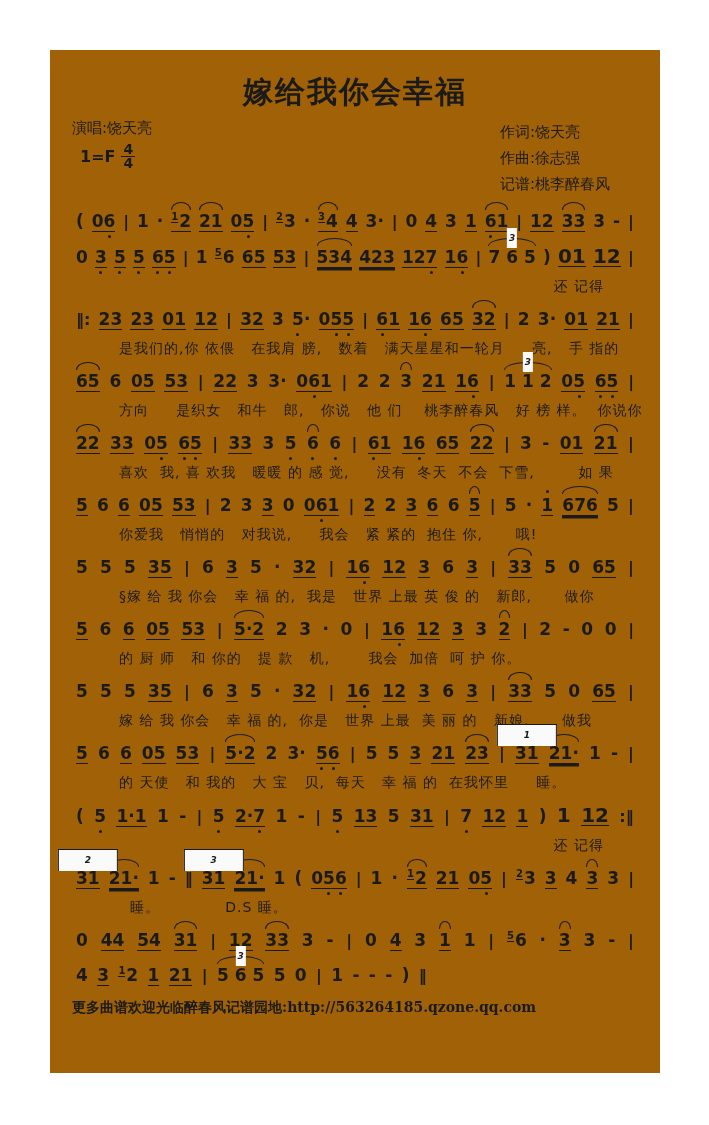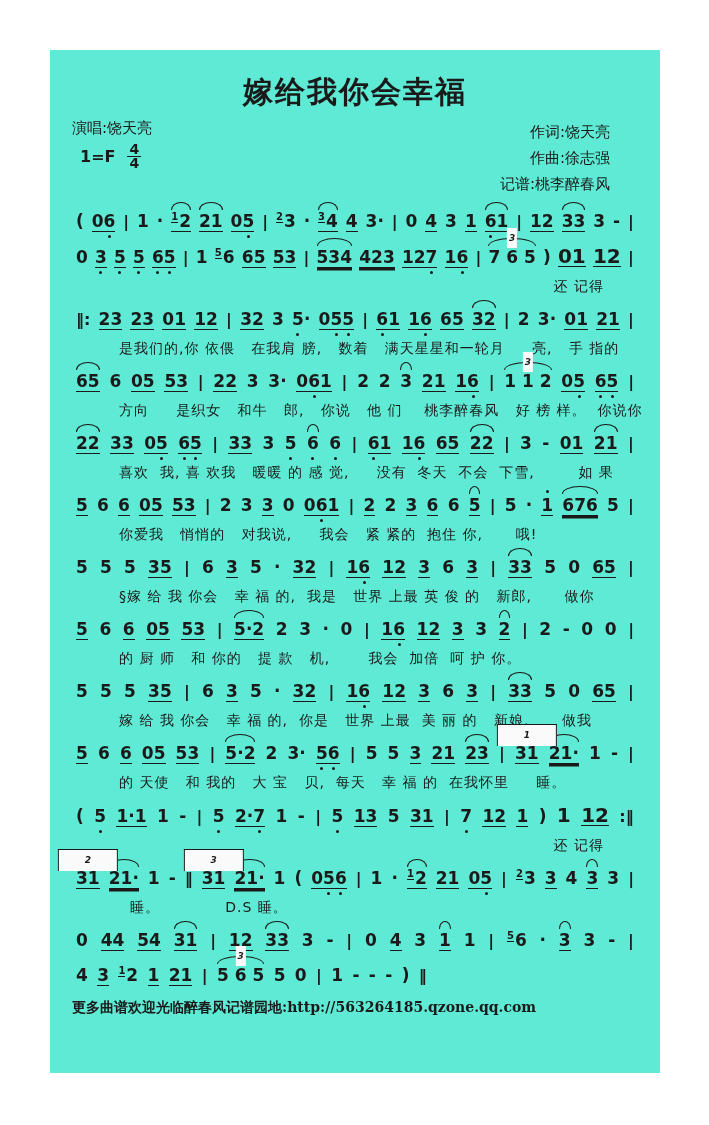--- a/index.html
+++ b/index.html
@@ -1,23 +1,23 @@
 <!DOCTYPE html>
 <html><head>
 <meta charset="utf-8">
 <style>
   html,body{margin:0;padding:0;background:#ffffff;}
   body{width:709px;height:1125px;position:relative;font-family:"DejaVu Sans","Liberation Sans",sans-serif;color:#1a1a1a;}
-  .page{position:absolute;left:50px;top:50px;width:610px;height:1023px;background:#5eead4;overflow:hidden;}
+  .page{position:absolute;left:50px;top:50px;width:610px;height:1023px;background:#a16207;overflow:hidden;}
   .inner{padding:18px 22px 0 22px;}
   .title{text-align:center;font-size:30px;font-weight:bold;letter-spacing:2px;margin-top:4px;}
   .subrow{position:relative;height:84px;}
   .singer{position:absolute;left:0;right:0;top:6px;font-size:15px;}
-  .credits{position:absolute;right:28px;top:6px;font-size:15px;line-height:26px;text-align:right;}
-  .keysig{position:absolute;left:8px;top:30px;font-size:16px;font-weight:bold;display:flex;align-items:center;gap:12px;}
+  .credits{position:absolute;right:28px;top:6px;font-size:15px;line-height:26px;text-align:left;}
+  .keysig{position:absolute;left:8px;top:30px;font-size:16px;font-weight:bold;display:flex;align-items:center;gap:6px;}
   .meter{display:inline-flex;flex-direction:column;align-items:center;font-size:14px;line-height:13px;font-weight:bold;}
   .meter .num{border-bottom:1px solid #1a1a1a;padding:0 2px;}
   
   .score{margin-top:2px;}
   .sline{margin-bottom:13px;}
   .nrow{display:flex;justify-content:space-between;align-items:baseline;padding:0 4px;margin-top:14px;}
   .tok{position:relative;display:inline-block;font-weight:bold;font-size:17px;line-height:20px;white-space:pre;}
   .tok.big{font-size:20px;}
   .tok.bar{font-weight:600;font-size:16px;}
   .tok.u1{border-bottom:1.5px solid #1a1a1a;}

